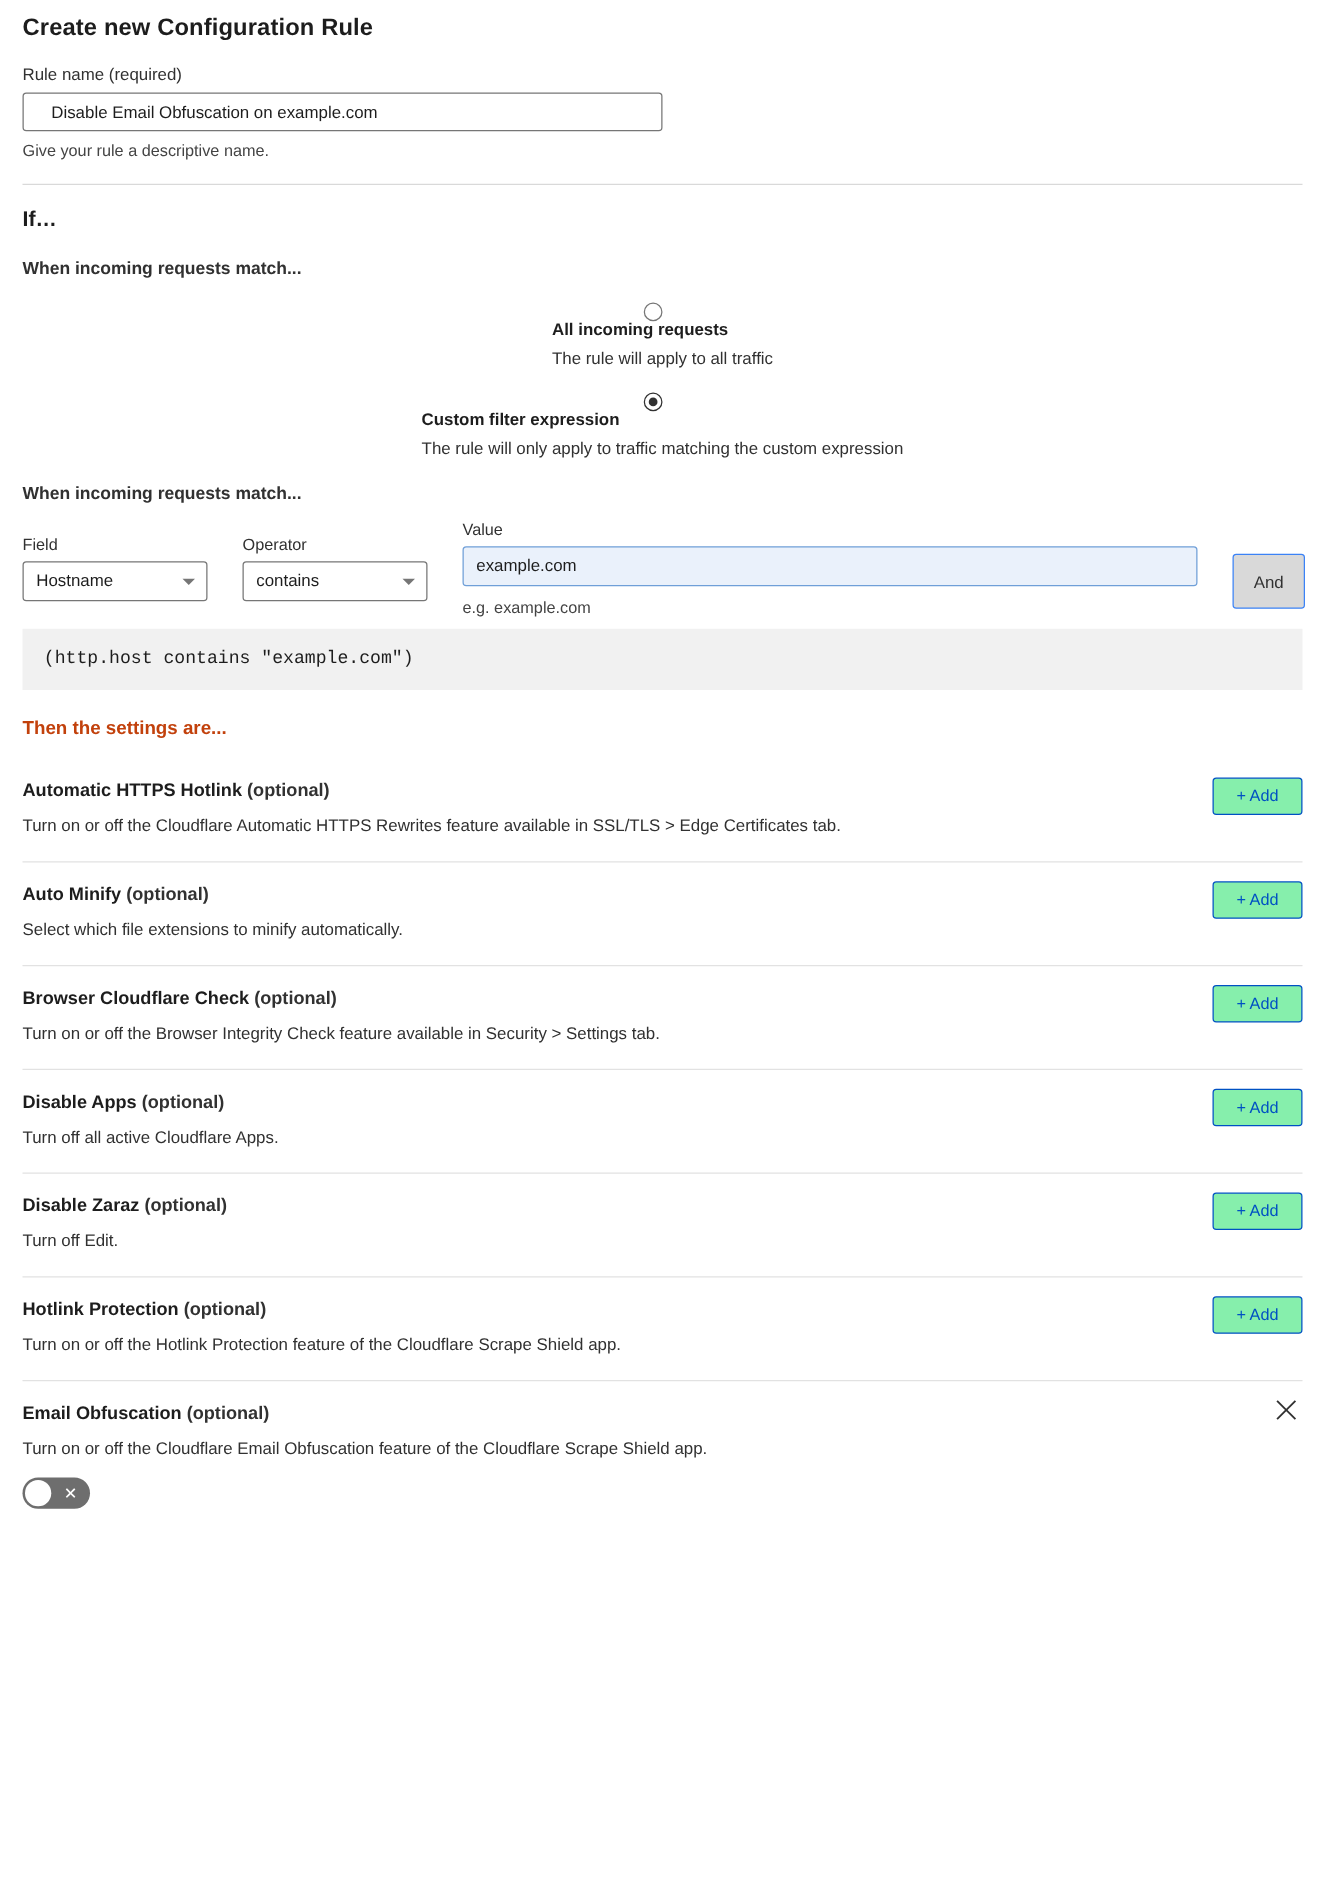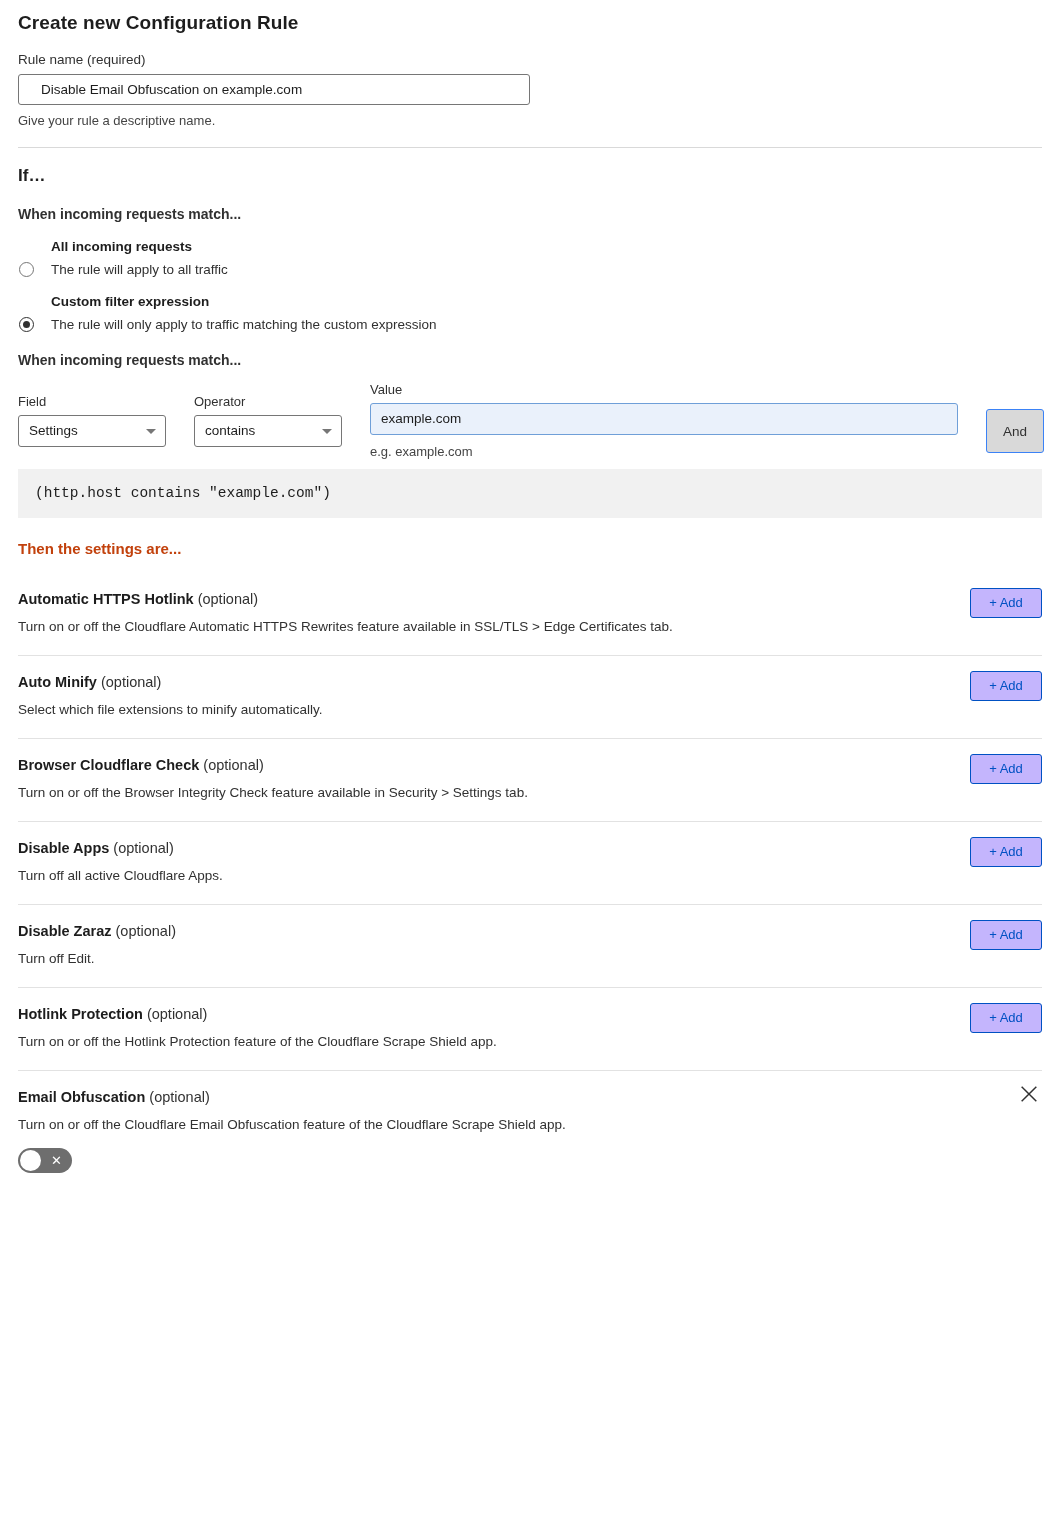--- a/index.html
+++ b/index.html
@@ -60,22 +60,23 @@
     margin: 18px 0 0 0;
   }
   .sub-heading {
     font-size: 14px;
     font-weight: bold;
     color: #313131;
     margin: 20px 0 0 0;
   }
   .radio-row {
     display: flex;
-    align-items: flex-end;
+    align-items: center;
     margin-top: 18px;
+    flex-direction: column;
   }
   .radio {
     width: 15px;
     height: 15px;
     border: 1px solid #767676;
     border-radius: 50%;
     background: #fff;
     margin: 2px 17px 0 1px;
     flex: none;
     position: relative;
@@ -200,35 +201,35 @@
     position: relative;
     padding: 18px 0 21px 0;
     border-bottom: 1px solid #e2e2e2;
   }
   .setting:first-of-type { padding-top: 16px; }
   .setting-title {
     font-size: 14.5px;
     color: #1d1d1d;
   }
   .setting-title b { font-weight: bold; }
-  .setting-title span.opt { font-weight: normal; color: #313131; }
+  .setting-title span.opt { font-weight: bold; color: #313131; }
   .setting-desc {
     font-size: 13.5px;
     color: #313131;
     margin-top: 12px;
   }
   .add-btn {
     position: absolute;
     right: 0;
     top: 15px;
     width: 72px;
     height: 30px;
     border: 1px solid #0051c3;
     border-radius: 3px;
-    background: #c4b5fd;
+    background: #86efac;
     color: #0051c3;
     font-size: 13px;
     font-family: "Liberation Sans", sans-serif;
     cursor: pointer;
   }
   .close-x {
     position: absolute;
     right: 2px;
     top: 12px;
     width: 22px;
@@ -296,21 +297,21 @@
       <div class="radio-desc">The rule will only apply to traffic matching the custom expression</div>
     </div>
   </div>
 
   <div class="sub-heading">When incoming requests match...</div>
 
   <div class="filter-row">
     <div>
       <div class="filter-col-label">Field</div>
       <div class="select">
-        <span>Settings</span>
+        <span>Hostname</span>
         <span class="chev"></span>
       </div>
     </div>
 
     <div>
       <div class="filter-col-label">Operator</div>
       <div class="select">
         <span>contains</span>
         <span class="chev"></span>
       </div>

